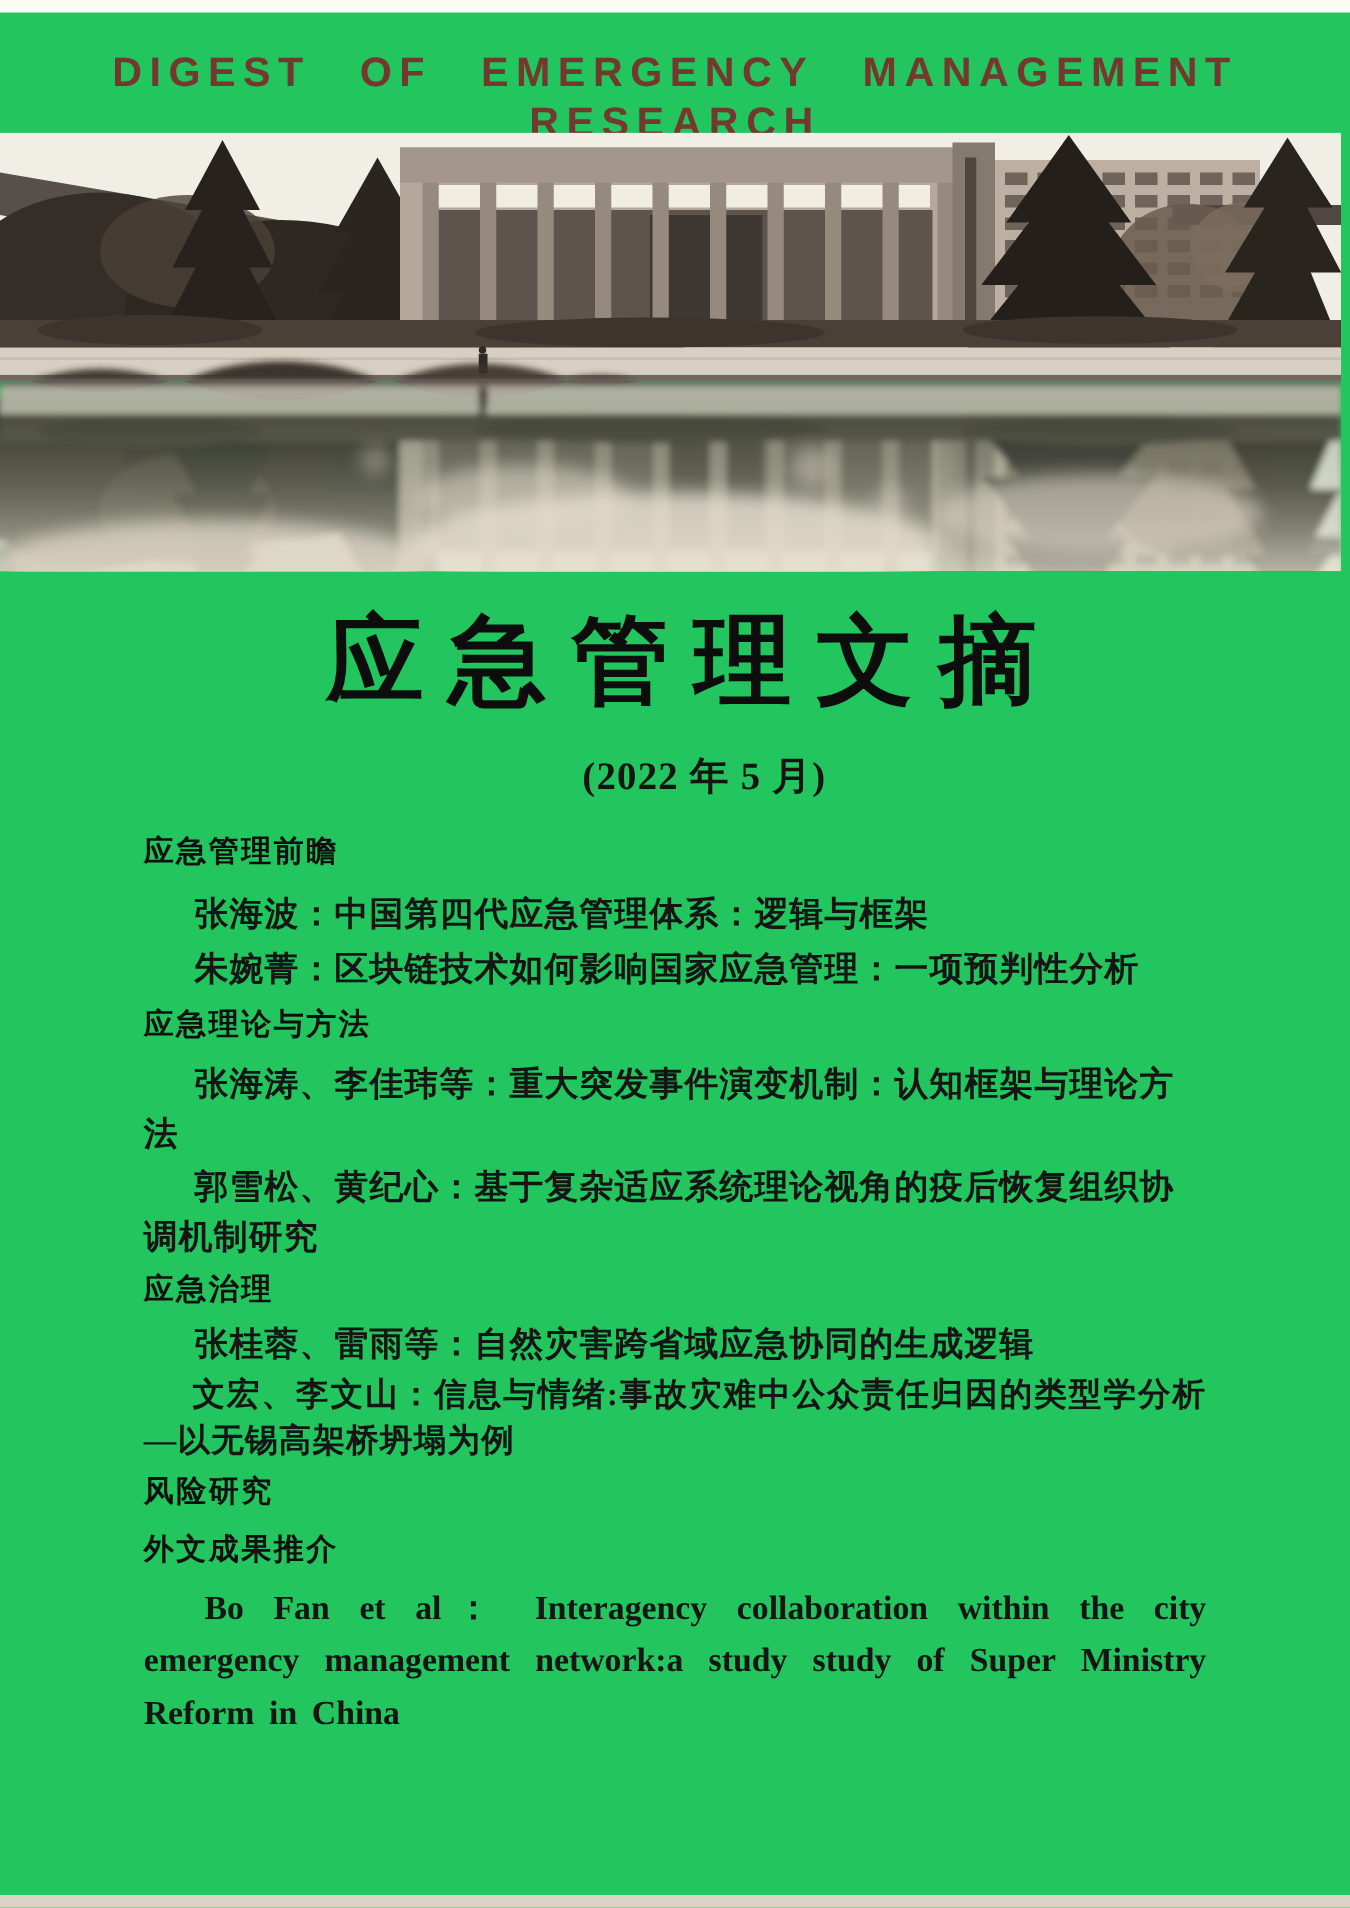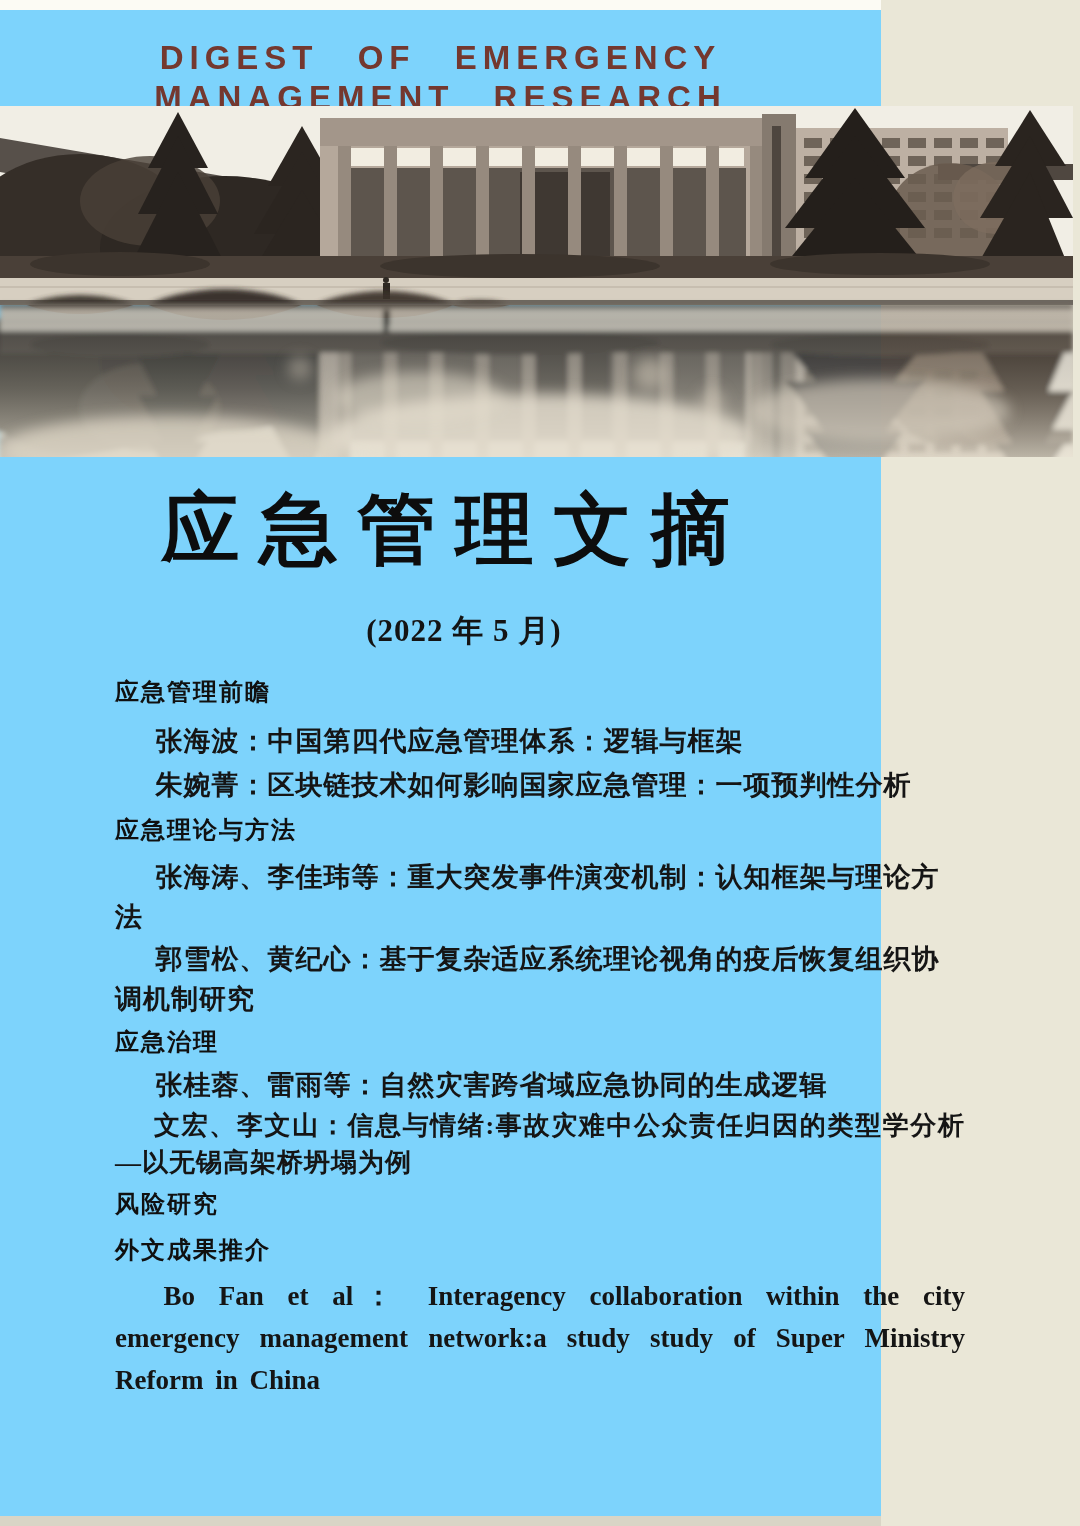--- a/index.html
+++ b/index.html
@@ -1,34 +1,34 @@
 <!DOCTYPE html>
 <html><head>
 <meta charset="utf-8">
 <style>
   html,body{margin:0;padding:0;}
   body{width:1080px;height:1526px;overflow:hidden;background:#eae7d7;
        font-family:"Liberation Sans",sans-serif;color:#141414;}
-  .page{position:relative;width:881px;height:1526px;background:#7dd3fc;}
+  .page{position:relative;width:1080px;height:1526px;background:#22c55e;}
   .top-strip{height:10px;background:#fcfbf4;}
   .bottom-strip{position:absolute;left:0;bottom:0;width:100%;height:10px;background:#d9d5c6;}
 
   .masthead{margin-top:28px;height:40px;line-height:40px;text-align:center;
             font-weight:bold;font-size:33px;letter-spacing:6px;word-spacing:24px;
             color:#74382f;font-family:"Liberation Sans",sans-serif;}
 
   .photo-wrap{margin-top:28px;width:1073px;height:351px;overflow:hidden;}
   .photo-wrap svg{display:block;}
 
   .main-title{margin-top:22px;line-height:100px;text-align:center;
               font-family:"DejaVu Serif",serif;font-weight:bold;font-size:78px;
               letter-spacing:20px;color:#0d0d0d;padding-left:30px;}
   .issue-line-1{margin-top:20px;line-height:42px;text-align:center;
               font-family:"Liberation Serif",serif;font-weight:bold;font-size:34px;letter-spacing:2px;}
-  .issue-line-2{margin-top:32px;line-height:40px;text-align:center;
+  .issue-line-2{margin-top:22px;line-height:40px;text-align:center;
               font-family:"Liberation Serif",serif;font-weight:bold;font-size:31px;letter-spacing:1px;padding-left:47px;}
 
   .toc{margin:18px 115px 0 115px;width:850px;}
   .toc-section-title{margin:0;line-height:46px;font-size:24px;font-weight:bold;
               font-family:"Liberation Sans",sans-serif;letter-spacing:2px;color:#101010;}
   .toc-item{margin:0;line-height:40px;font-size:27px;font-weight:bold;
               font-family:"Liberation Serif",serif;text-indent:1.5em;
               letter-spacing:1px;color:#151515;}
   .toc-item.long{font-size:26px;line-height:37px;text-align:justify;}
   .toc-item.latin{font-family:"Liberation Serif",serif;font-size:27px;line-height:42px;

